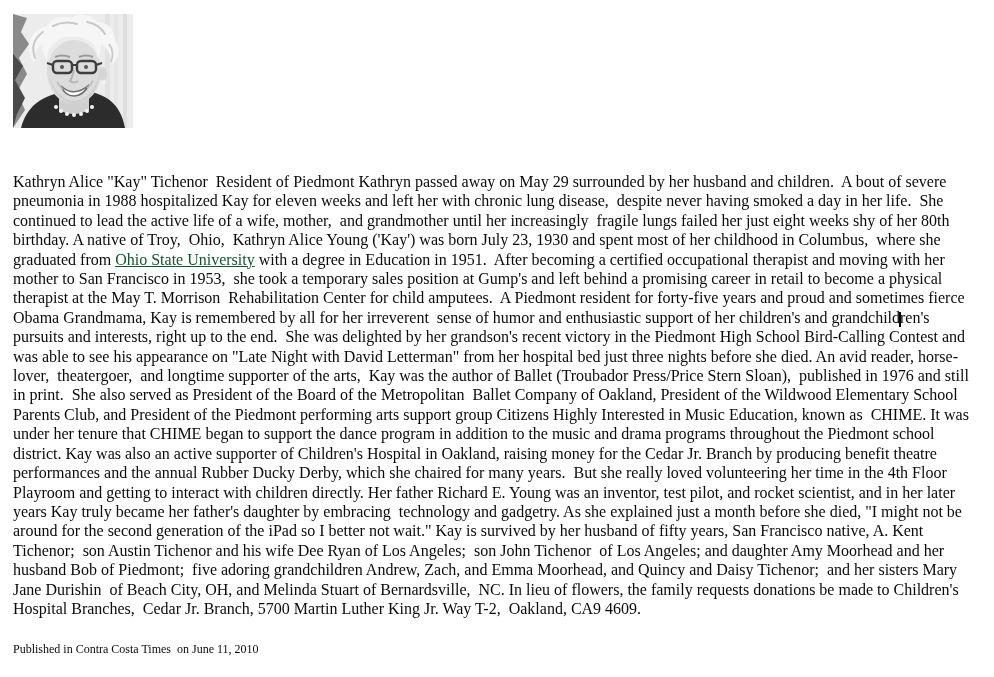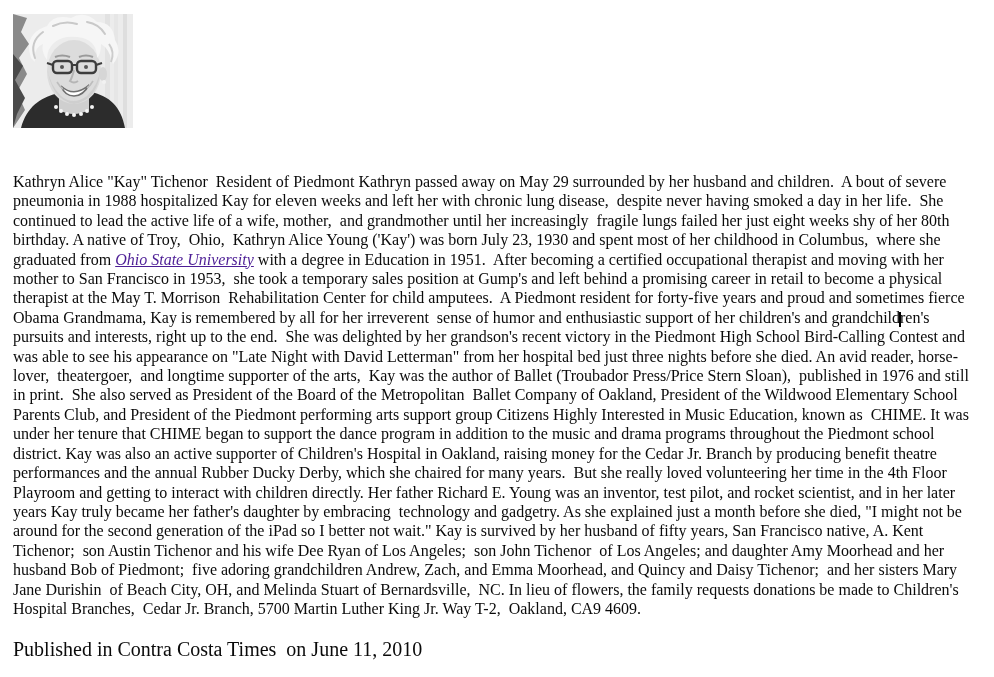--- a/index.html
+++ b/index.html
@@ -36,41 +36,40 @@
     top: 172px;
     width: 968px;
     margin: 0;
     font-size: 16px;
     line-height: 19.4px;
     text-align: left;
     white-space: pre-wrap;
     color: #0a0a0a;
   }
   .obit-link {
-    color: #4c1d95;
+    color: #14532d;
     text-decoration: underline;
     cursor: pointer;
-    font-style: italic;
   }
   .caret {
     display: inline-block;
     width: 1.5px;
     height: 15px;
     margin: 0 -0.75px;
     background: #000000;
     vertical-align: text-bottom;
     position: relative;
     top: 1px;
   }
   .published {
     position: absolute;
     left: 13px;
     top: 640px;
     margin: 0;
-    font-size: 20px;
+    font-size: 12px;
     line-height: 19.4px;
     white-space: pre-wrap;
     color: #0a0a0a;
   }
 </style>
 </head>
 <body>
 
 <div class="page">
 

